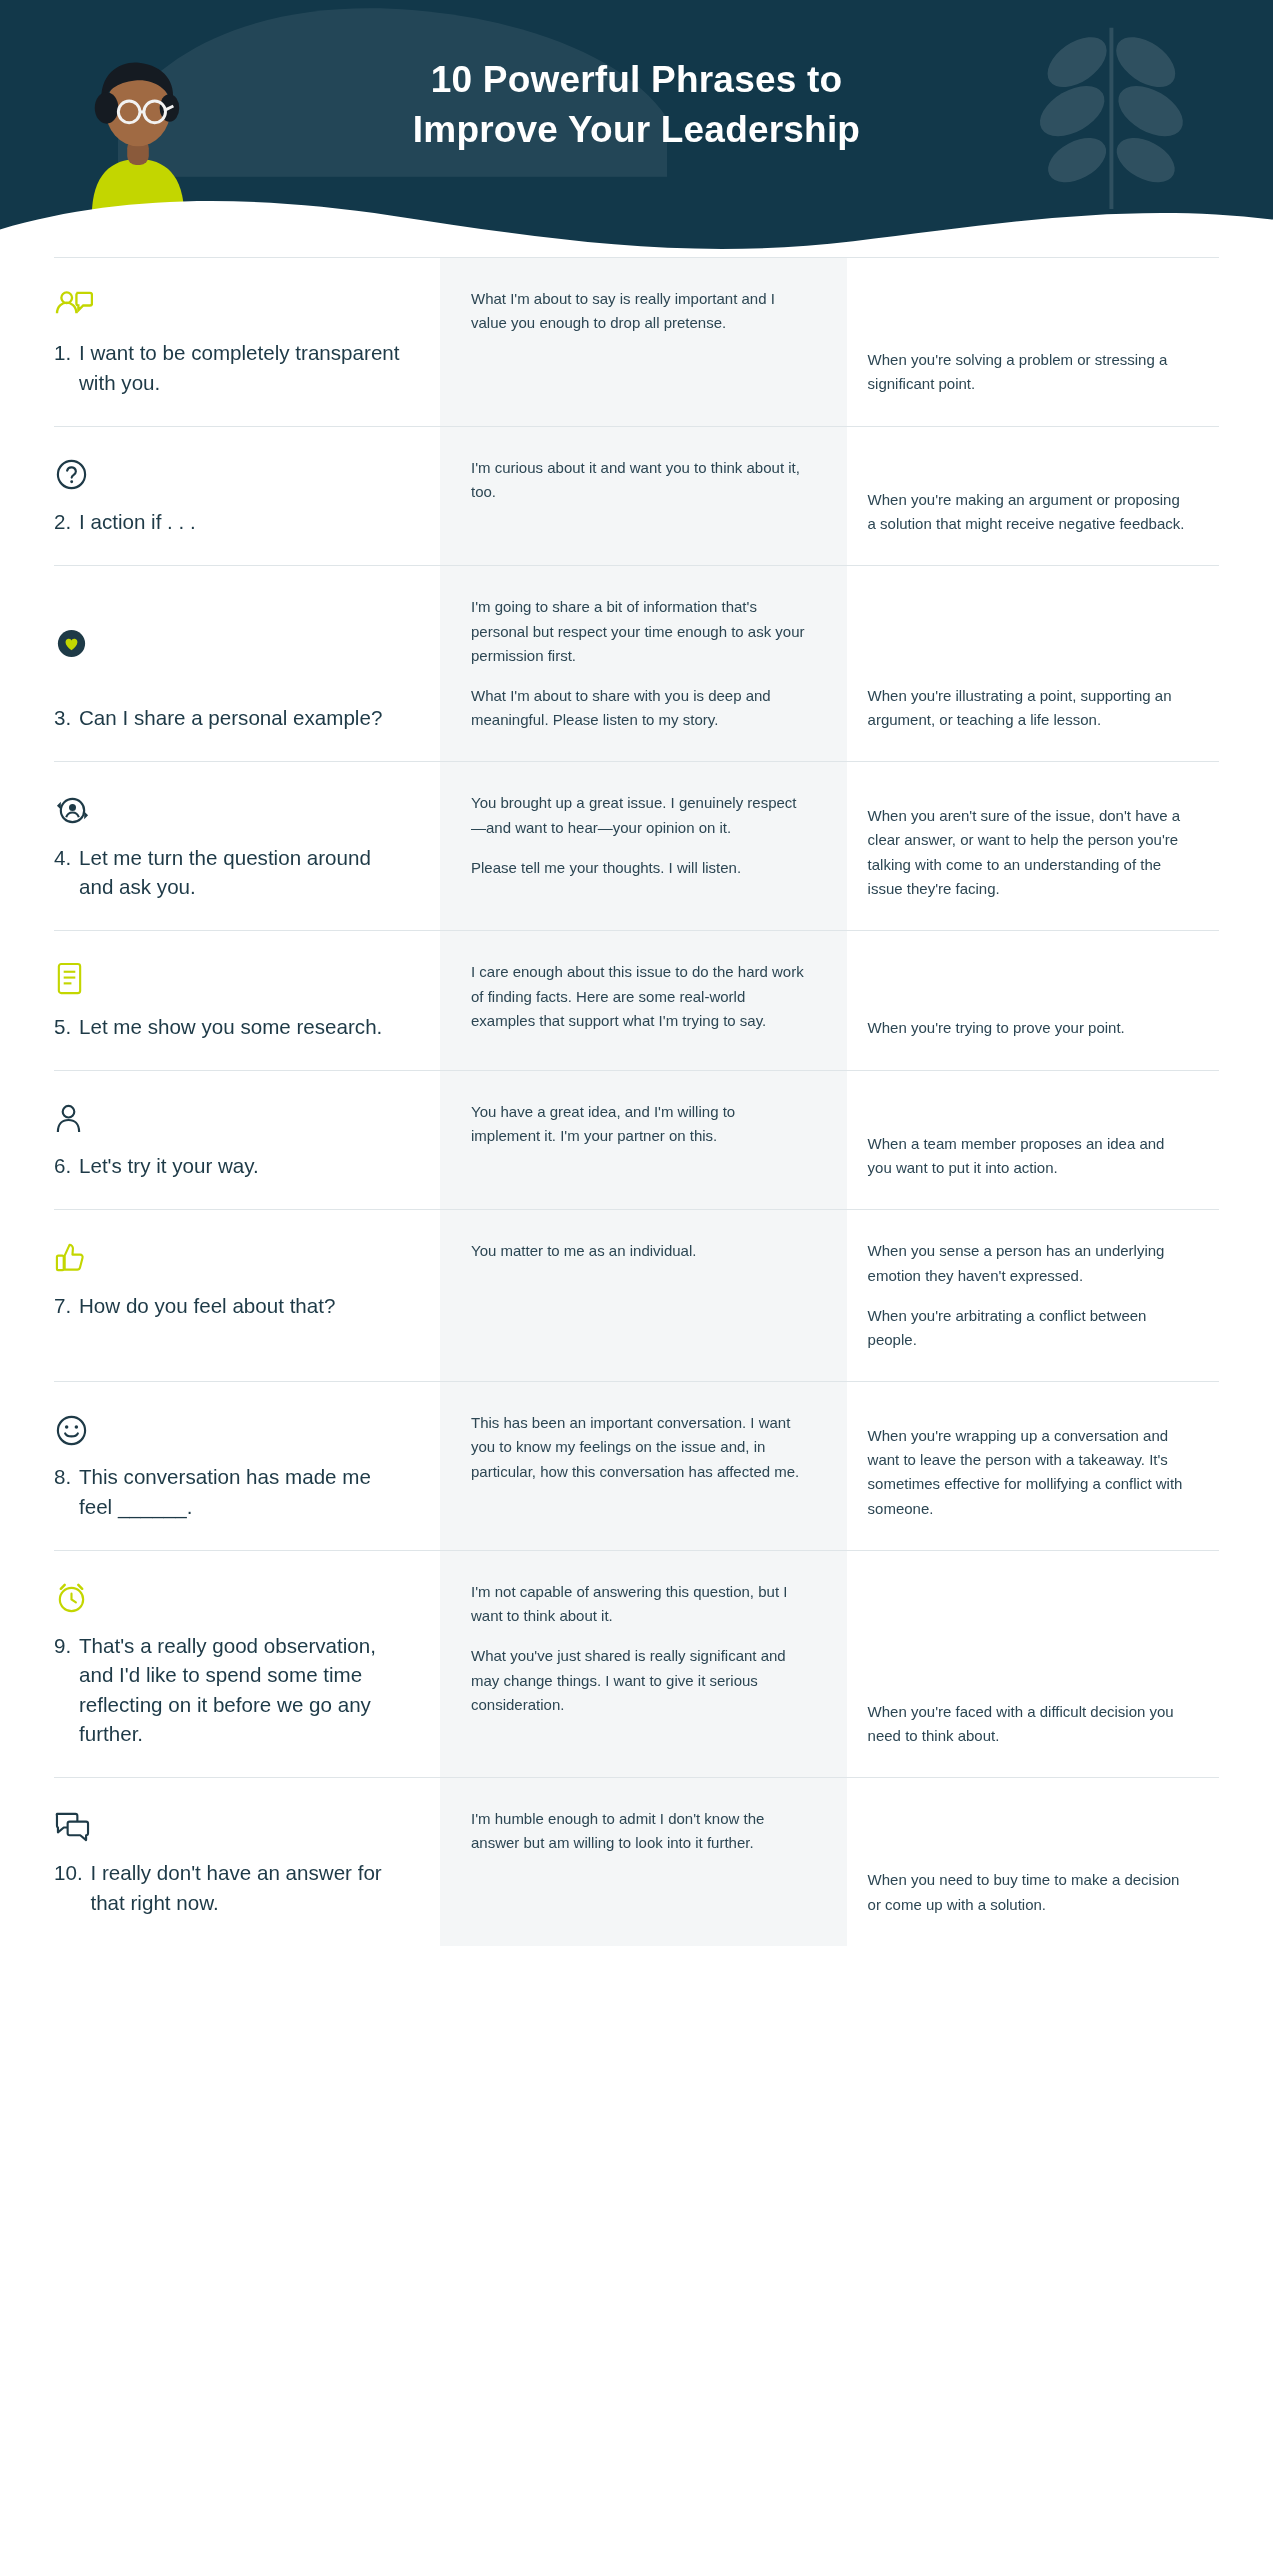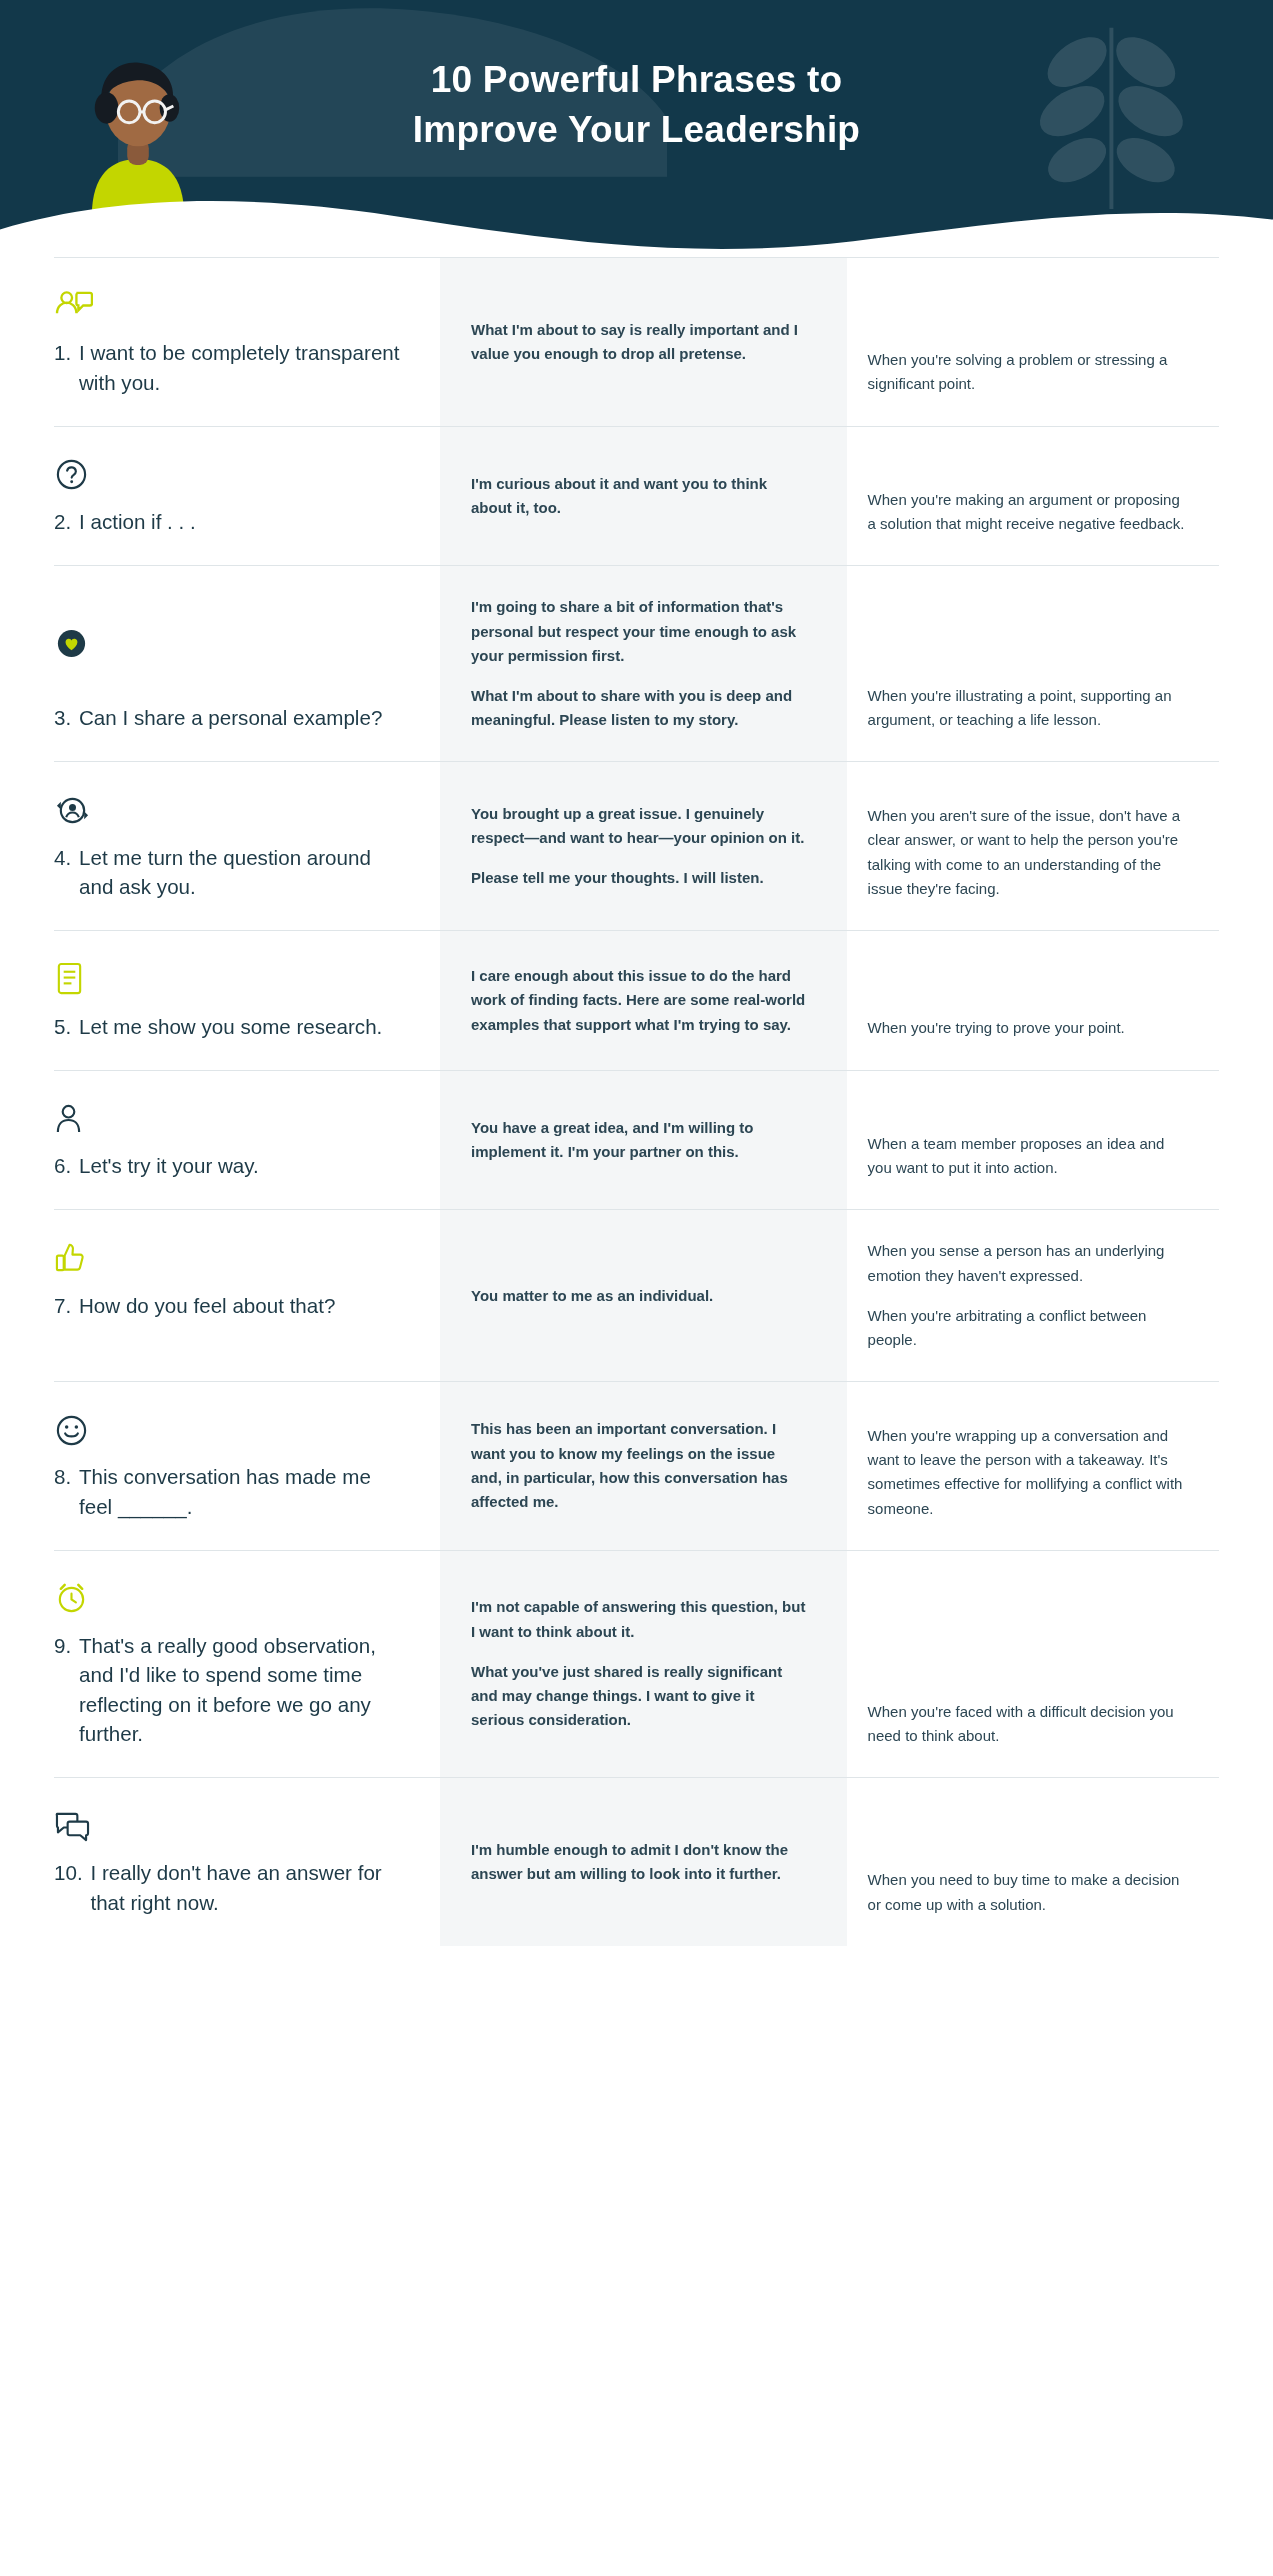--- a/index.html
+++ b/index.html
@@ -120,23 +120,22 @@
     gap: 7.8px;
   }
   .phrase-num { flex: none; }
   .cell-says {
     width: 407px;
     flex: none;
     background: #f4f6f7;
     padding: 29px 41px 29px 31px;
     display: flex;
     flex-direction: column;
-    justify-content: center;
+    justify-content: flex-start;
     gap: 15.7px;
-    font-weight: bold;
   }
   .cell-when {
     width: 353px;
     flex: none;
     padding: 29px 9.8px 29px 20.6px;
     display: flex;
     flex-direction: column;
     justify-content: flex-end;
     gap: 15.7px;
   }

